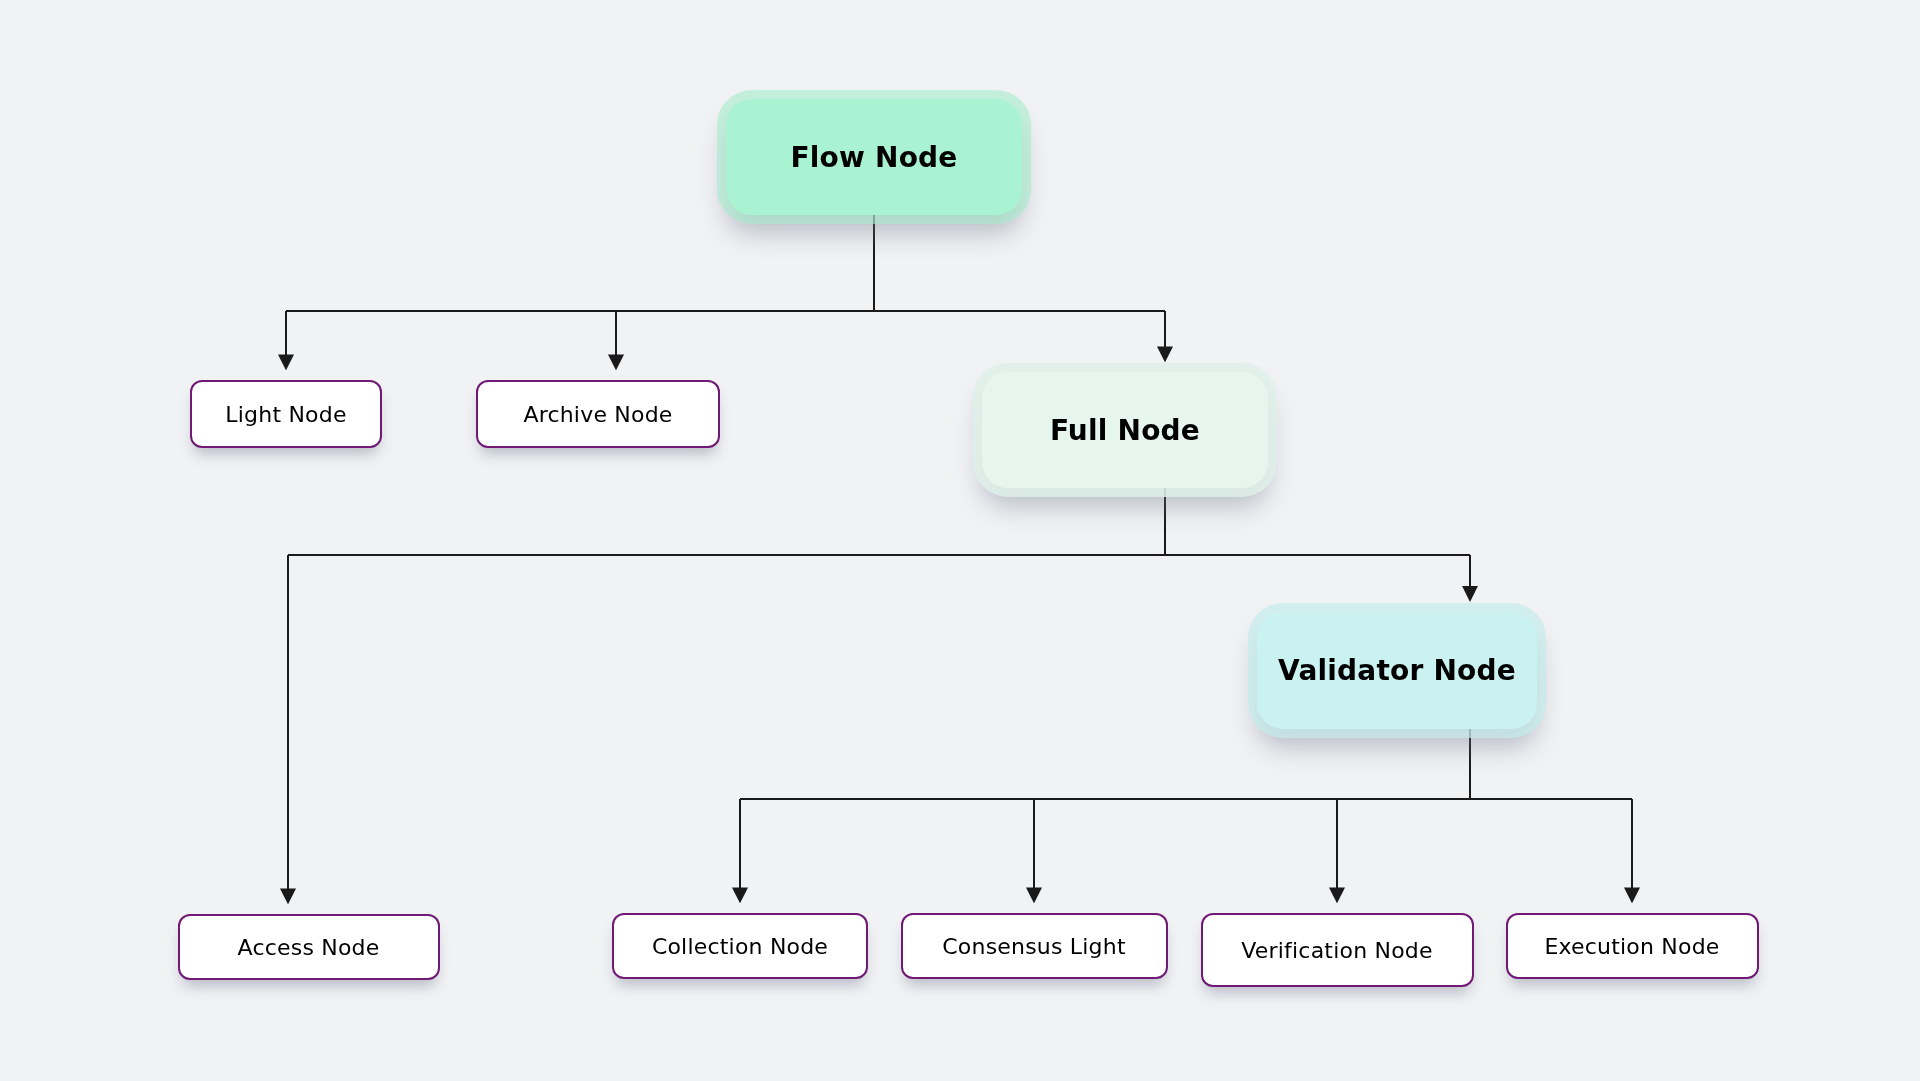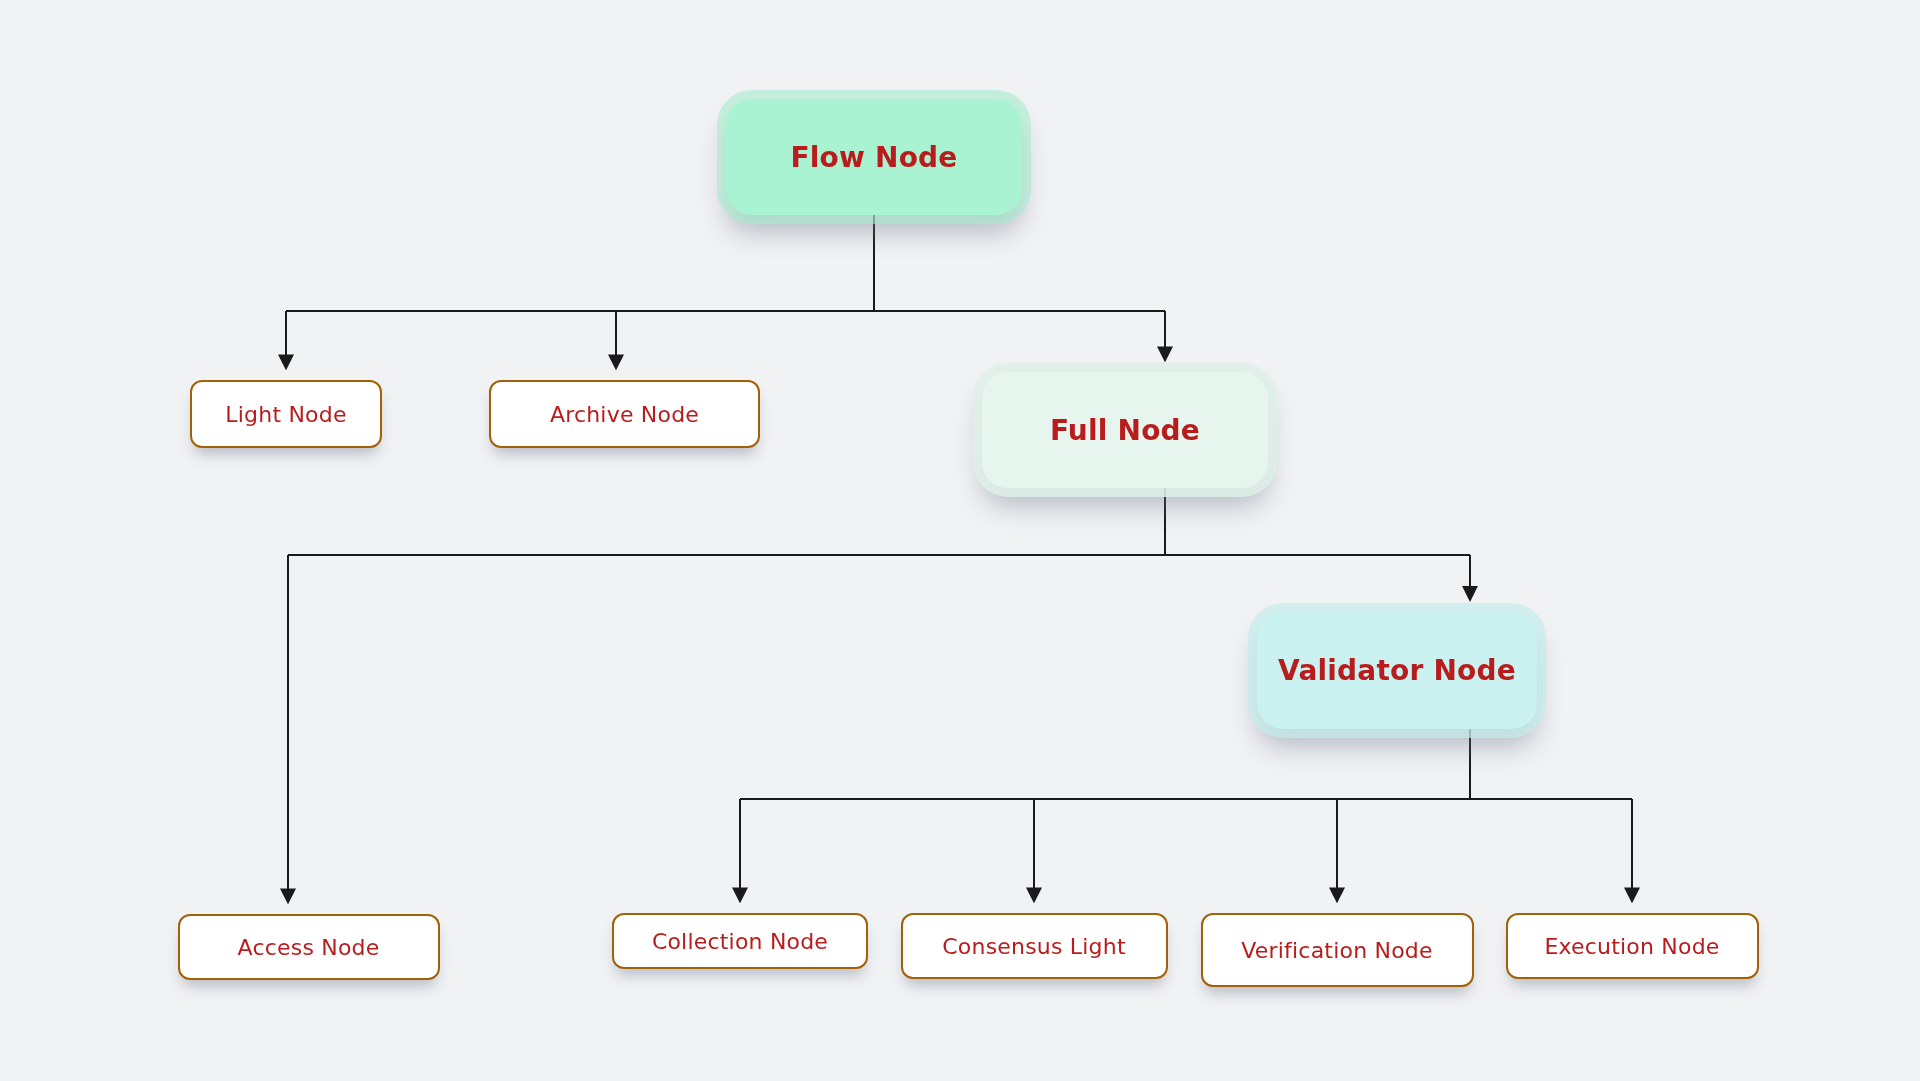--- a/index.html
+++ b/index.html
@@ -24,26 +24,26 @@
     stroke: #1a1a1a;
     stroke-width: 2;
     fill: none;
   }
   .node {
     position: absolute;
     display: flex;
     align-items: center;
     justify-content: center;
     white-space: nowrap;
-    color: #b91c1c;
+    color: #000000;
     box-sizing: border-box;
   }
   .node.plain {
     background: #ffffff;
-    border: 2px solid #a16207;
+    border: 2px solid #701a75;
     border-radius: 12px;
     font-size: 22px;
     font-weight: 500;
     letter-spacing: 0.2px;
     box-shadow: 0 10px 14px -4px rgba(115, 125, 145, 0.45);
   }
   .node.primary {
     border-radius: 26px;
     font-size: 28px;
     font-weight: 600;
@@ -72,22 +72,22 @@
       <path d="M 1470 728.5 V 799" class="edge"></path>
       <path d="M 740 799 H 1632" class="edge"></path>
       <path d="M 740 799 V 901" class="edge" marker-end="url(#arrowhead)"></path>
       <path d="M 1034 799 V 901" class="edge" marker-end="url(#arrowhead)"></path>
       <path d="M 1337 799 V 901" class="edge" marker-end="url(#arrowhead)"></path>
       <path d="M 1632 799 V 901" class="edge" marker-end="url(#arrowhead)"></path>
     </svg>
   <div id="nodes">
       <div class="node primary" style="left: 726px; top: 99px; width: 296px; height: 116px; background: rgb(170, 243, 210); box-shadow: rgba(167, 236, 205, 0.6) 0px 0px 0px 9px, rgba(115, 125, 145, 0.45) 0px 18px 26px;">Flow Node</div>
       <div class="node plain" style="left: 190px; top: 380px; width: 192px; height: 68px;">Light Node</div>
-      <div class="node plain" style="left: 489px; top: 380px; width: 271px; height: 68px;">Archive Node</div>
+      <div class="node plain" style="left: 476px; top: 380px; width: 244px; height: 68px;">Archive Node</div>
       <div class="node primary" style="left: 982px; top: 372px; width: 286px; height: 116px; background: rgb(230, 246, 238); box-shadow: rgba(222, 240, 231, 0.85) 0px 0px 0px 9px, rgba(115, 125, 145, 0.45) 0px 18px 26px;">Full Node</div>
       <div class="node primary" style="left: 1257px; top: 611.5px; width: 280px; height: 117px; background: rgb(201, 242, 240); box-shadow: rgba(196, 237, 235, 0.7) 0px 0px 0px 9px, rgba(115, 125, 145, 0.45) 0px 18px 26px;">Validator Node</div>
       <div class="node plain" style="left: 177.5px; top: 914px; width: 262px; height: 66px;">Access Node</div>
-      <div class="node plain" style="left: 612px; top: 913px; width: 256px; height: 56px;">Collection Node</div>
+      <div class="node plain" style="left: 612px; top: 913px; width: 256px; height: 66px;">Collection Node</div>
       <div class="node plain" style="left: 900.5px; top: 913px; width: 267px; height: 66px;">Consensus Light</div>
       <div class="node plain" style="left: 1200.5px; top: 913px; width: 273px; height: 74px;">Verification Node</div>
       <div class="node plain" style="left: 1505.5px; top: 913px; width: 253px; height: 66px;">Execution Node</div>
     </div>
 </div>
 
 </body></html>

